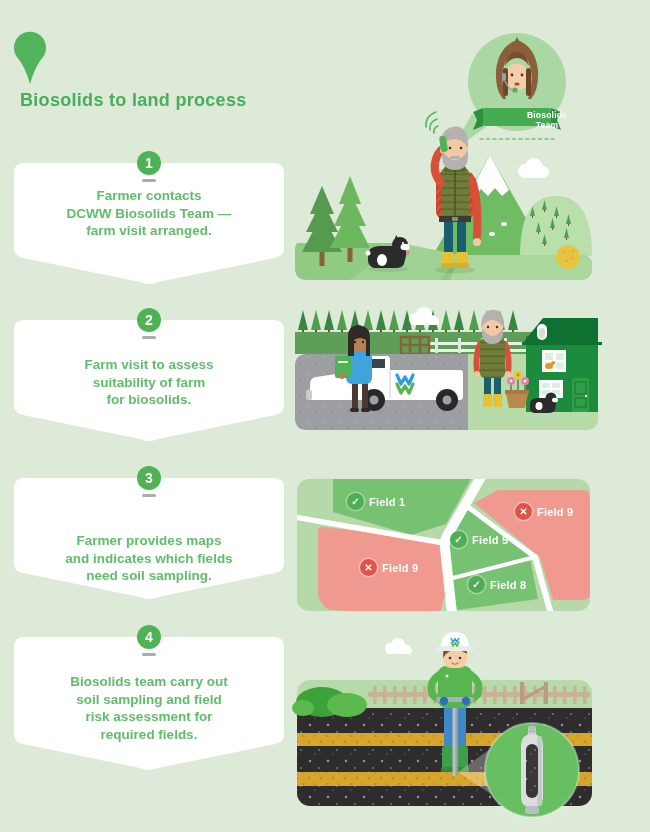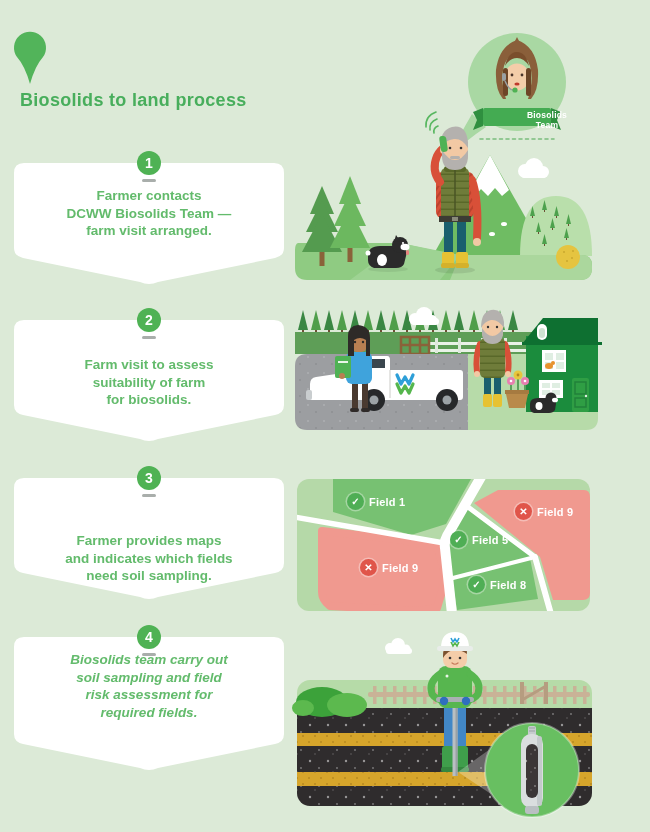--- a/index.html
+++ b/index.html
@@ -448,21 +448,21 @@
     </div>
 <div class="step-dash" style="left:142px;top:494px;"></div>
 <p class="step-text" style="top:514px;margin-top:18px;">Farmer provides maps
 and indicates which fields
 need soil sampling.</p>
 
 <div class="step-num" style="left:137px;top:625px;">
       <span>4</span>
     </div>
 <div class="step-dash" style="left:142px;top:653px;"></div>
-<p class="step-text" style="top:651px;font-style:italic;">Biosolids team carry out
+<p class="step-text" style="top:673px;">Biosolids team carry out
 soil sampling and field
 risk assessment for
 required fields.</p>
 
 <div class="ftag" style="left:347px;top:493px;">
   <span class="fic check">✓</span>
   <span class="flabel">Field 1</span>
 </div>
 <div class="ftag" style="left:450px;top:531px;">
   <span class="fic check">✓</span>

